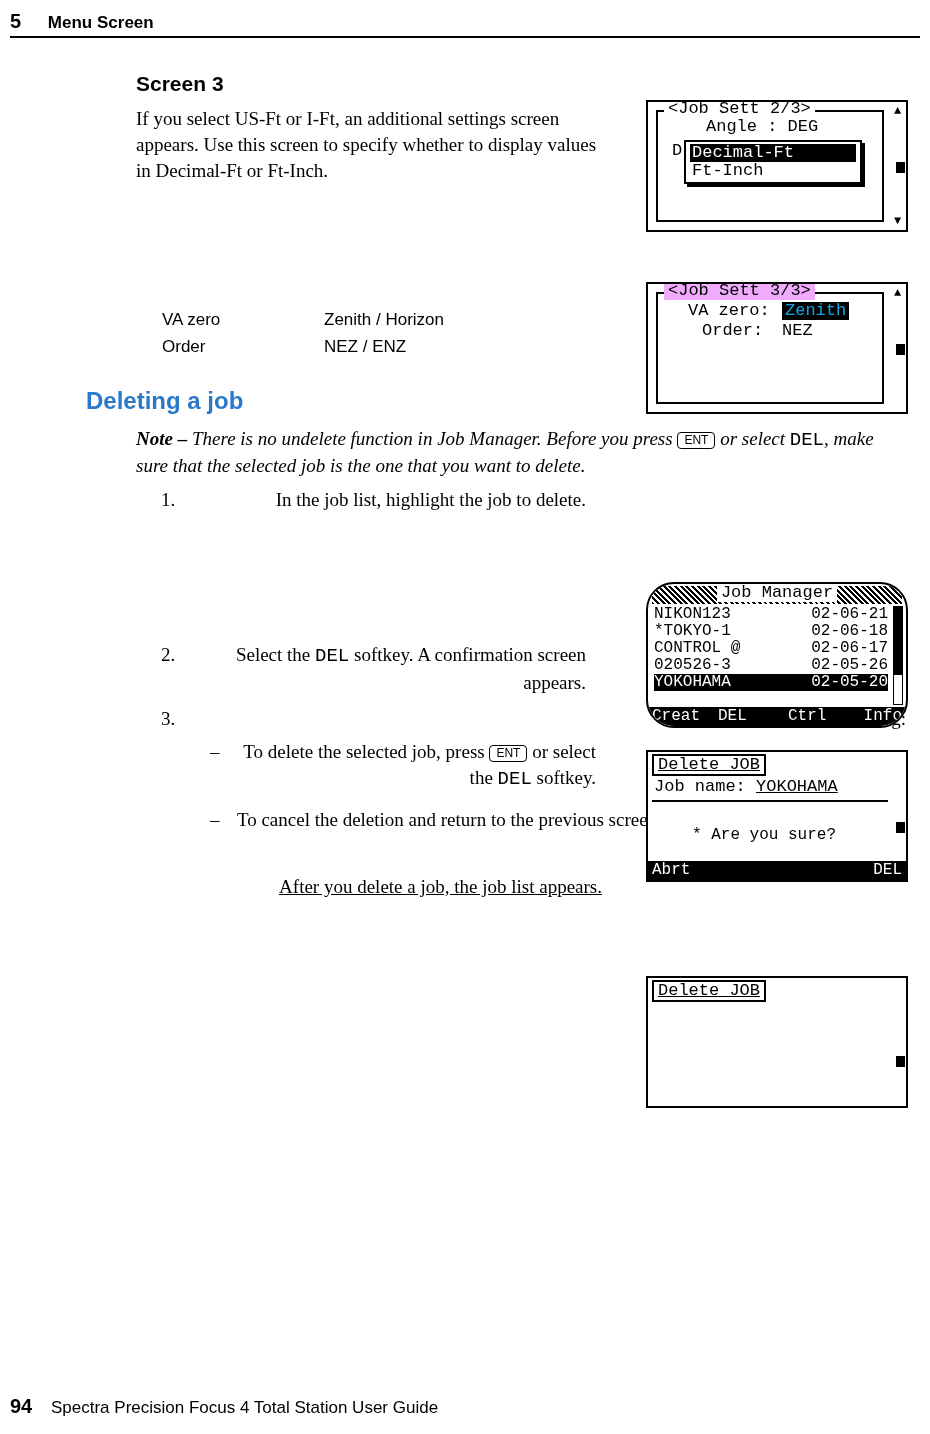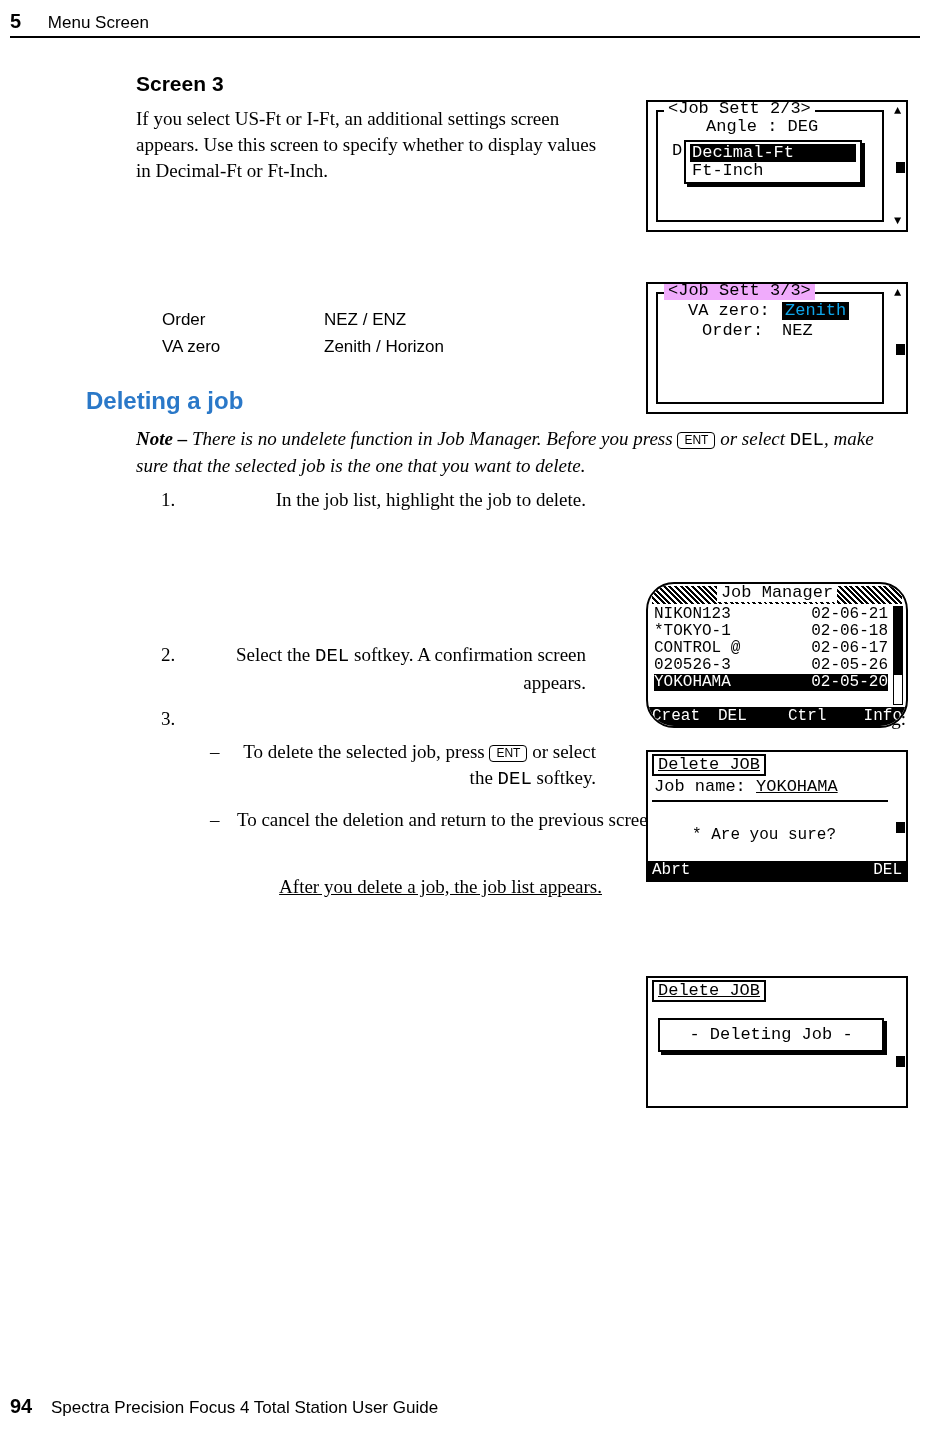--- a/index.html
+++ b/index.html
@@ -21,21 +21,21 @@
   }
   .header {
     position: absolute;
     top: 8px;
     left: 10px;
     right: 10px;
     font-family: Arial, Helvetica, sans-serif;
     font-size: 17px;
   }
   .header .chap-num { font-weight: 700; font-size: 20px; margin-right: 22px; }
-  .header .chap-title { font-weight: 400; }
+  .header .chap-title { font-weight: 700; }
   .header-rule {
     position: absolute;
     top: 36px;
     left: 10px;
     right: 10px;
     height: 0;
     border-top: 2px solid #000;
   }
   .footer {
     position: absolute;
@@ -283,26 +283,26 @@
         <div class="scroll-arrow" style="bottom:4px">▼</div>
         <div class="lock-icon" style="top:60px"></div>
       </div>
     </div>
 
     <div style="height:96px"></div>
 
     <table class="settings">
       <tbody>
           <tr>
+        <td class="c1">VA zero</td>
+        <td>Zenith / Horizon</td>
+      </tr>
+      <tr>
         <td class="c1">Order</td>
         <td>NEZ / ENZ</td>
-      </tr>
-      <tr>
-        <td class="c1">VA zero</td>
-        <td>Zenith / Horizon</td>
       </tr>
     </tbody>
       </table>
 
     <div id="lcd2" class="lcd">
       <div class="inner">
         <div class="frame">
           <div class="title">&lt;Job Sett 3/3&gt;</div>
           <div class="row vz-label">VA zero:</div>
           <div class="row vz-value">Zenith</div>
@@ -391,21 +391,20 @@
           <span class="l">Abrt</span>
           <span class="r">DEL</span>
         </div>
         <div class="lock-icon" style="top:70px"></div>
       </div>
     </div>
 
     <div id="lcd5" class="lcd">
       <div class="inner">
         <div class="titlebox">Delete JOB</div>
-        <div class="popup">- Deleting Job -</div>
         <div class="lock-icon" style="top:78px"></div>
       </div>
     </div>
 
   </div>
 
   <div class="footer">
     <span class="pgnum">94</span>
     <span>Spectra Precision Focus 4 Total Station User Guide</span>
   </div>

